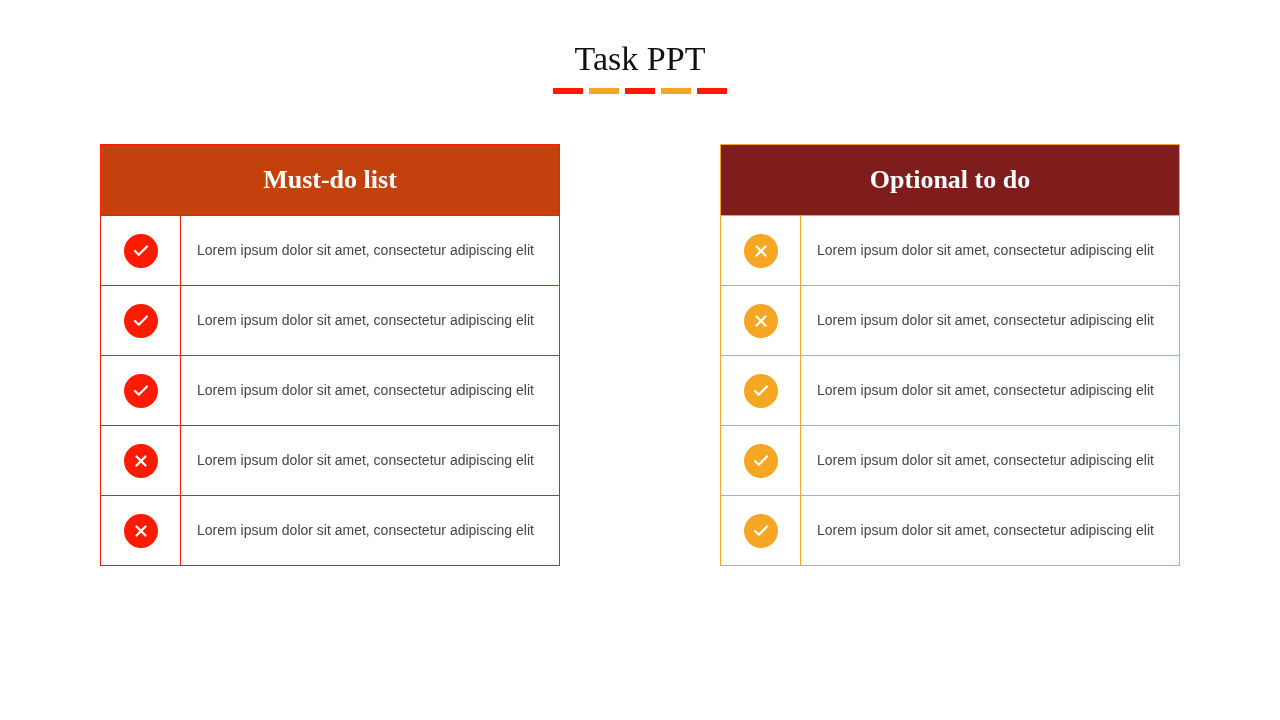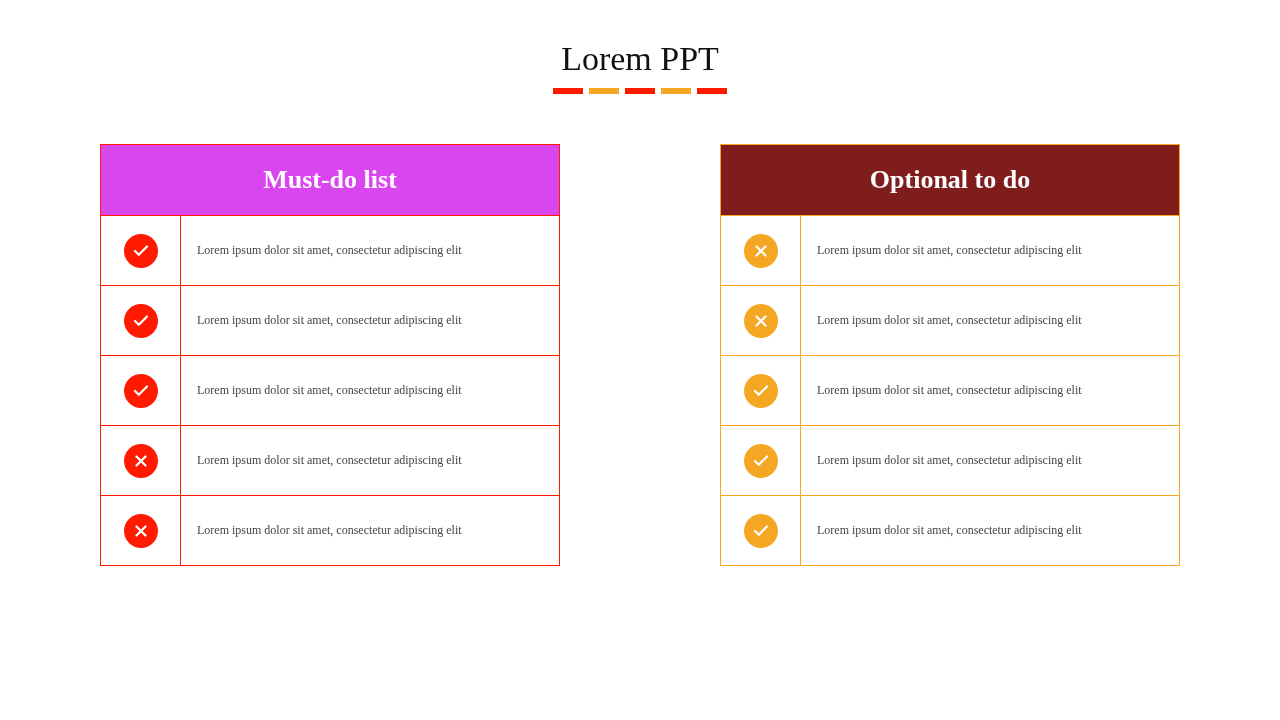--- a/index.html
+++ b/index.html
@@ -43,21 +43,21 @@
     .card-red { border-color: #ff1a00; }
     .card-orange { border-color: #f5a623; }
     .card-header {
       color: #fff;
       font-size: 26px;
       font-weight: 700;
       text-align: center;
       padding: 20px 10px;
       font-family: Georgia, serif;
     }
-    .hdr-red { background: #d946ef; }
+    .hdr-red { background: #c2410c; }
     .hdr-orange { background: #7f1d1d; }
     .row {
       display: flex;
       align-items: center;
       border-top: 1px solid;
       min-height: 70px;
     }
     .card-red .row { border-color: #ff1a00; }
     .card-orange .row { border-color: #f5a623; }
     .icon-cell {
@@ -77,31 +77,31 @@
       display: flex;
       justify-content: center;
       align-items: center;
     }
     .c-red { background: #ff1a00; }
     .c-orange { background: #f5a623; }
     .circle svg { width: 18px; height: 18px; }
     .txt {
       flex: 1;
       padding: 12px 16px;
-      font-size: 12px;
+      font-size: 14px;
       color: #444;
       line-height: 1.4;
-      font-family: Liberation Serif, serif;
+      font-family: Liberation Sans, sans-serif;
     }
   </style>
 </head>
 <body>
 
 <div class="title-area">
-  <h1 class="title">Lorem PPT</h1>
+  <h1 class="title">Task PPT</h1>
   <div class="dashes">
     <div class="dash" style="background:#ff1a00"></div>
     <div class="dash" style="background:#f5a623"></div>
     <div class="dash" style="background:#ff1a00"></div>
     <div class="dash" style="background:#f5a623"></div>
     <div class="dash" style="background:#ff1a00"></div>
   </div>
 </div>
 
 <div class="content">

